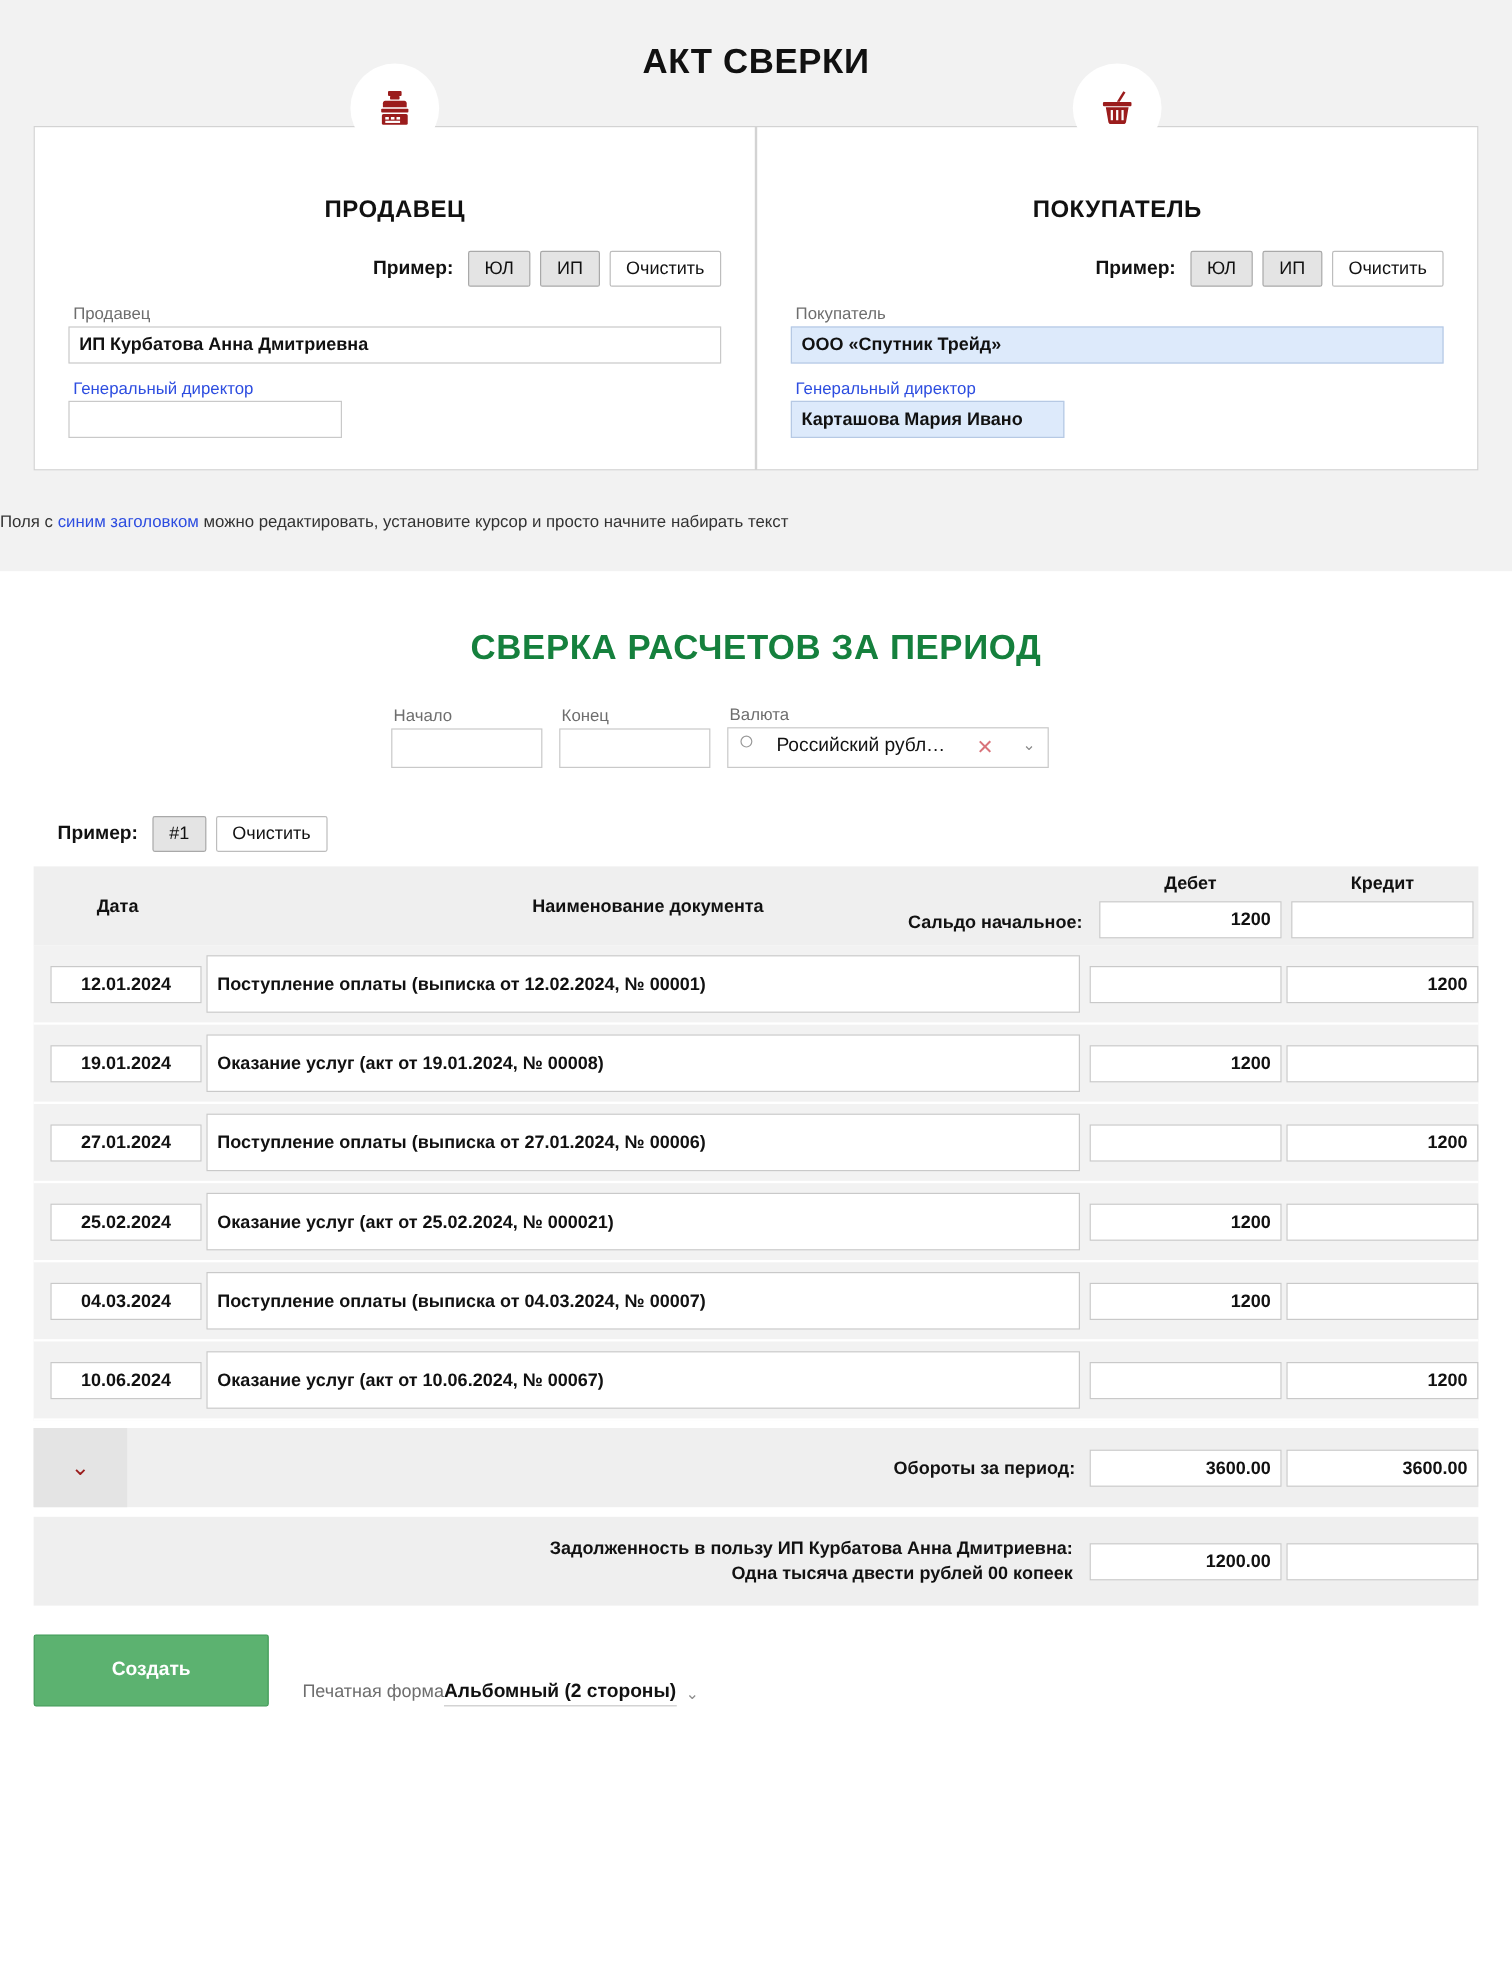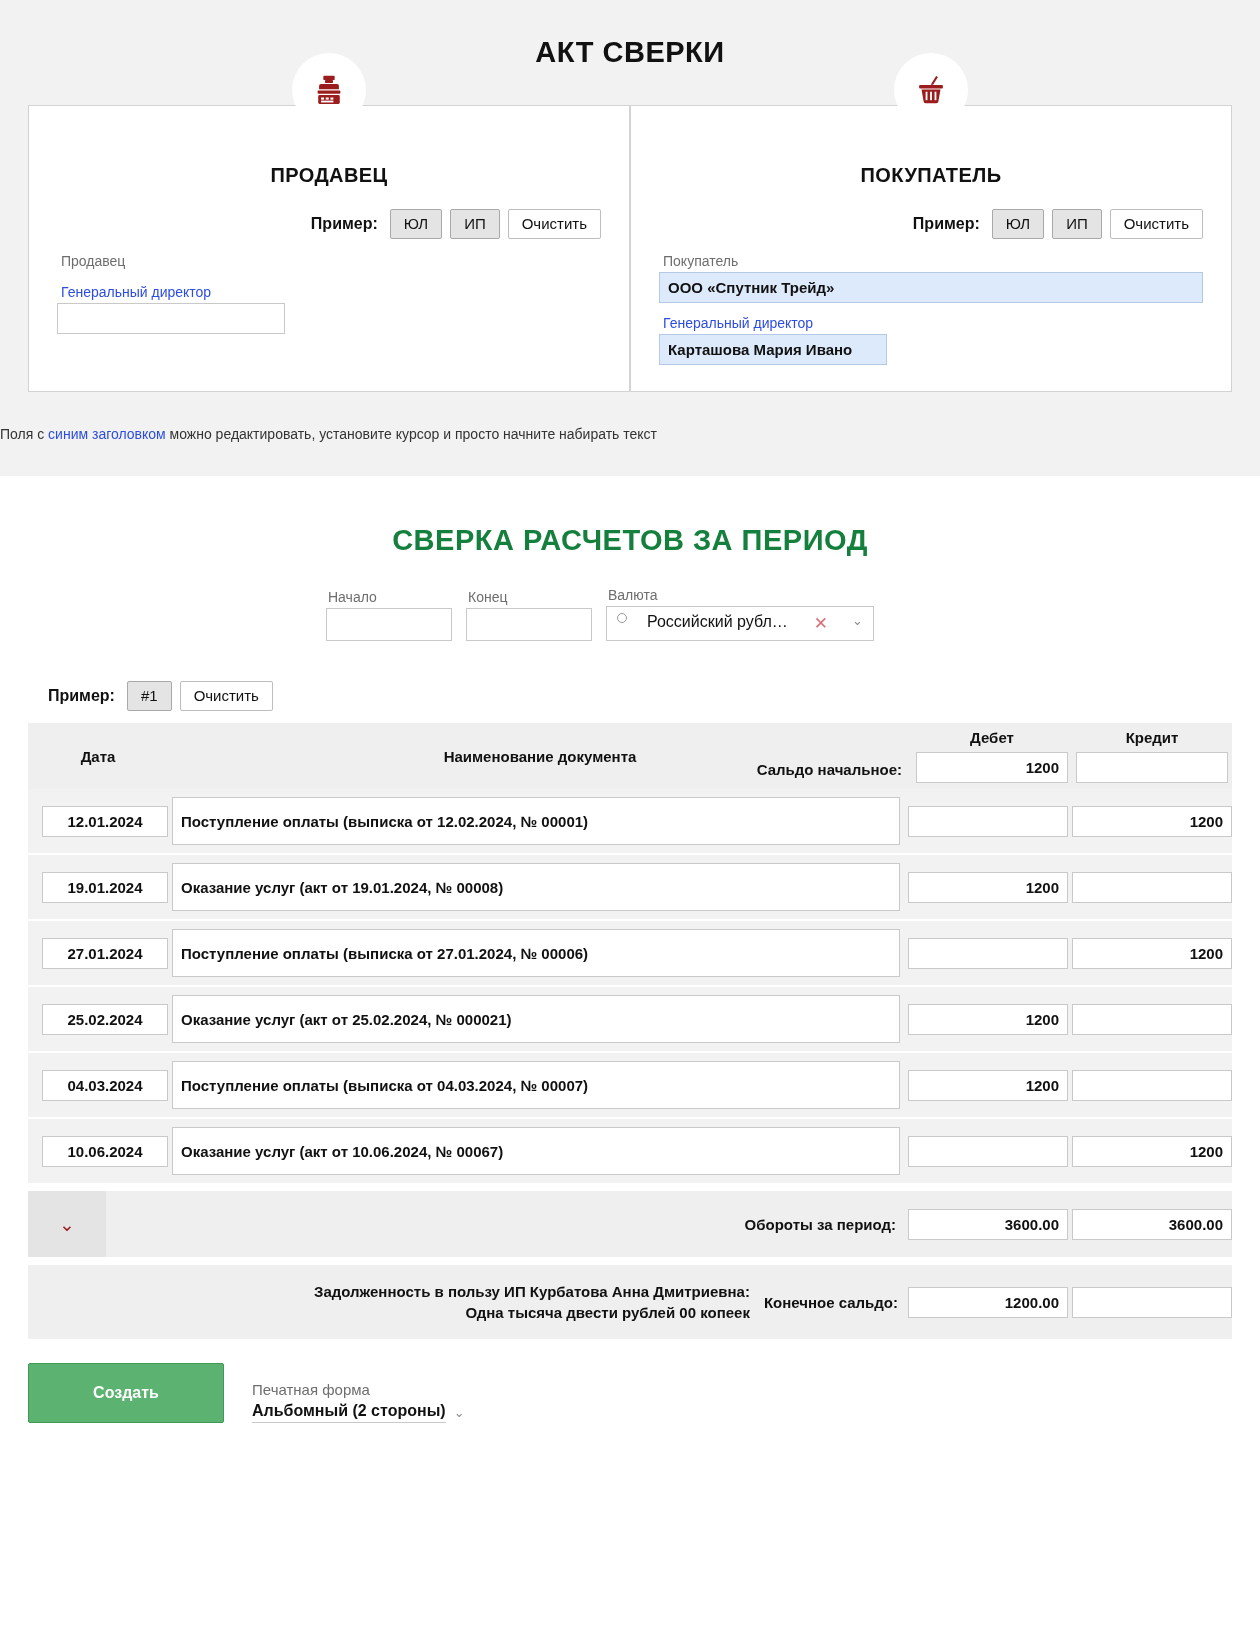--- a/index.html
+++ b/index.html
@@ -347,21 +347,21 @@
     font-size: 16px;
     font-weight: bold;
     color: #ffffff;
     background: #5cb270;
     border: 1px solid #3f9a56;
     border-radius: 2px;
     width: 196px;
     height: 60px;
     cursor: pointer;
   }
-  .print-group { display: flex; flex-direction: column; }
+  .print-group { display: flex; flex-direction: row; }
   .print-label { font-size: 15px; color: #6e6e6e; margin-bottom: 4px; }
   .print-select {
     display: flex;
     align-items: center;
     gap: 8px;
     border: none;
     background: transparent;
     cursor: pointer;
   }
   .print-value {
@@ -400,20 +400,21 @@
       <div class="party-title">ПРОДАВЕЦ</div>
 
       <div class="example-row">
         <span class="example-label">Пример:</span>
         <button class="btn-gray">ЮЛ</button>
         <button class="btn-gray">ИП</button>
         <button class="btn-white">Очистить</button>
       </div>
 
       <div class="field-label">Продавец</div>
+      <input class="text-input" value="ИП Курбатова Анна Дмитриевна" style="">
 
       <div class="spacer-10"></div>
 
       <div class="field-label blue">Генеральный директор</div>
       <input class="text-input small" value="" style="">
     </div>
 
     <div class="party-card">
       <div class="party-badge">
         <svg width="34" height="34" viewBox="0 0 24 24" fill="#9b1c1c" aria-hidden="true">
@@ -549,21 +550,20 @@
       <div class="totals-num">
         <input class="num-input" value="3600.00" style="">
       </div>
     </div>
 
     <div class="final-row">
       <div class="final-text">
         <span>Задолженность в пользу ИП Курбатова Анна Дмитриевна:</span>
         <span>Одна тысяча двести рублей 00 копеек</span>
       </div>
-      <div class="final-label">Конечное сальдо:</div>
       <div class="totals-num" style="display:flex;align-items:center;">
         <input class="num-input" value="1200.00" style="">
       </div>
       <div class="totals-num" style="display:flex;align-items:center;">
         <input class="num-input" value="" style="">
       </div>
     </div>
 
   </div>
 

